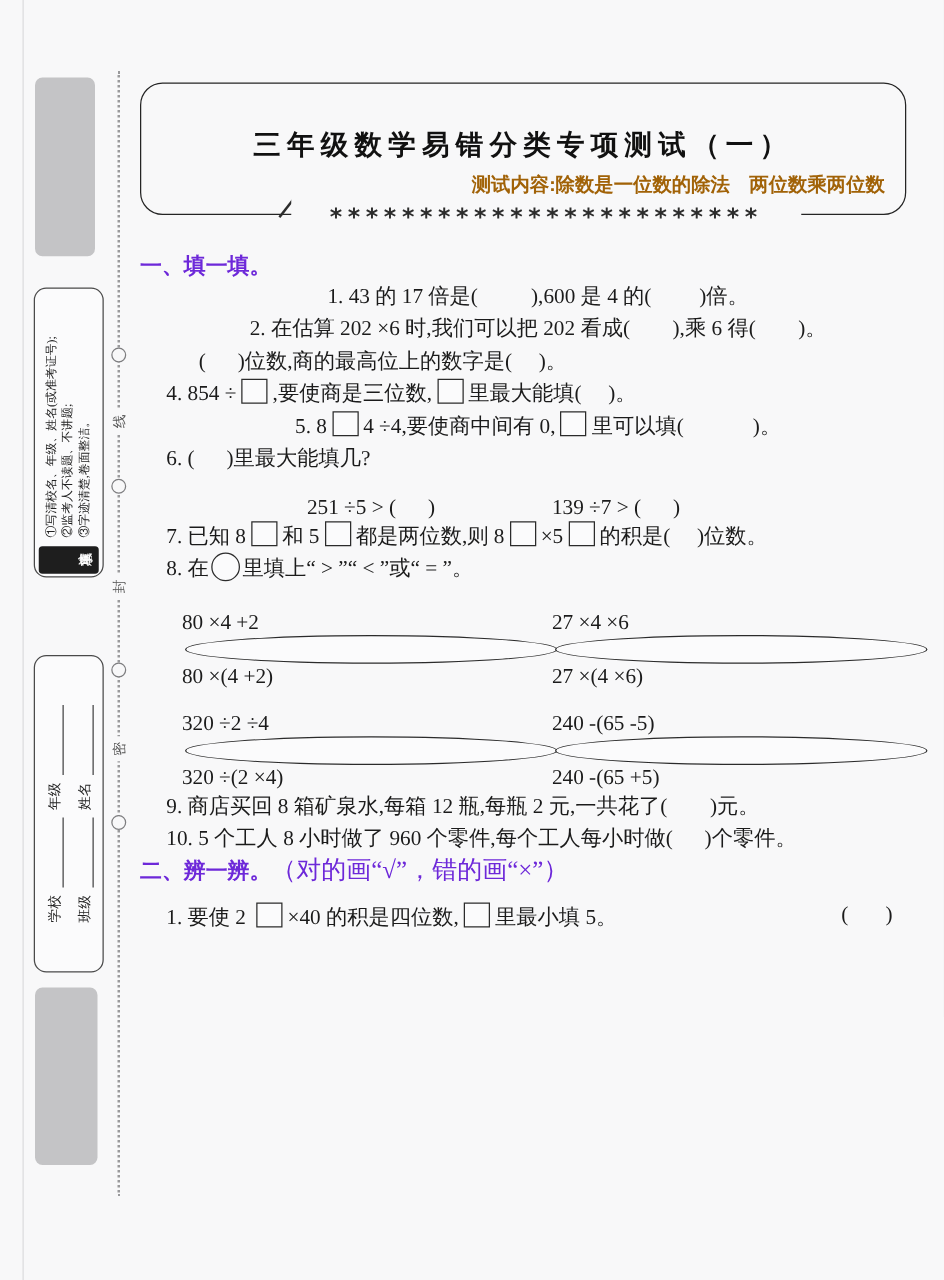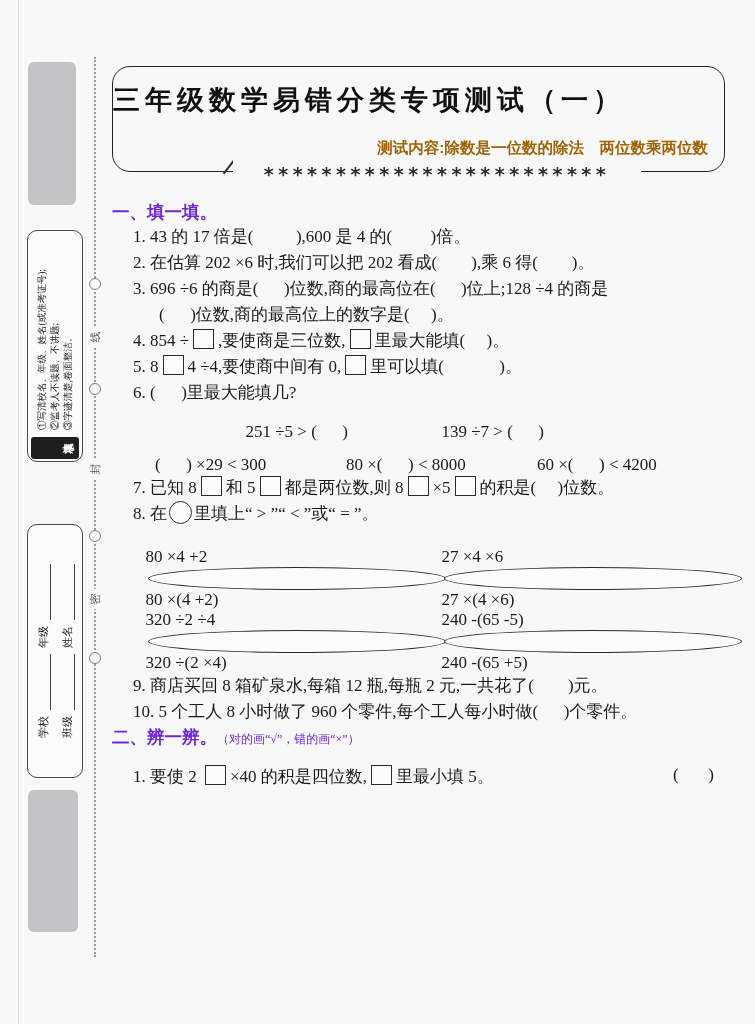--- a/index.html
+++ b/index.html
@@ -42,45 +42,45 @@
   .seal-line { position:absolute; left:94px; top:57px; height:900px; width:0; border-left:2px dotted #9a9a9c; }
   .seal-dot  { position:absolute; left:89px; width:10px; height:10px; border:1.5px solid #7e7e80;
                border-radius:50%; background:#f8f8f9; }
   .seal-char { position:absolute; left:85px; width:20px; height:18px; background:#f8f8f9;
                color:#555; font-size:11px; display:flex; align-items:center; justify-content:center;
                transform:rotate(-90deg); }
 
   
   .title-box { position:absolute; left:112px; top:66px; width:611px; height:104px;
                border:1.6px solid #242424; border-radius:18px; }
-  .paper-title { text-align:left; margin-top:15px; font-size:27px; font-weight:bold;
+  .paper-title { text-align:center; margin-top:34px; font-size:22px; font-weight:bold;
                  letter-spacing:5px; color:#111; }
   .paper-subtitle { position:absolute; right:16px; bottom:12px; font-size:15.5px; font-weight:bold;
                     font-family:"Liberation Sans","DejaVu Sans",sans-serif; color:#a16207; }
   .stars-strip { position:absolute; left:233px; top:156px; width:408px; height:28px;
                  background:#f8f8f9; display:flex; align-items:center; justify-content:center; }
   .stars-strip span { font-size:19px; font-weight:bold; letter-spacing:4.5px; color:#2c2c2c;
                       transform:translateY(4px); font-family:"DejaVu Sans",sans-serif; }
   .diag-tick { position:absolute; left:229px; top:155px; width:2px; height:21px; background:#2c2c2c;
                transform:rotate(38deg); }
 
   
   .content { position:absolute; left:112px; top:200px; width:616px; font-size:17px; }
   .content p { margin:0; line-height:26px; }
   .sec-heading { font-family:"Liberation Sans","DejaVu Sans",sans-serif; font-weight:bold;
                  font-size:17.5px; line-height:24px !important; color:#6d28d9; }
-  .sec-note { font-weight:normal; font-family:"Liberation Serif","DejaVu Serif",serif; font-size:12px; }
+  .sec-note { font-weight:normal; font-family:"Liberation Serif","DejaVu Serif",serif; font-size:20px; }
   .q  { padding-left:21px; }
   .q2nd { padding-left:47px; }
   .cols { padding-left:43px; display:flex;justify-content:center; }
   .cols.c3 span { width:196px; }
   .cols.c2 span { width:296px; }
-  .mt17{margin-top:17px;} .mt14{margin-top:14px;} .mt10{margin-top:10px;}
+  .mt17{margin-top:17px;text-align:center;} .mt14{margin-top:14px;} .mt10{margin-top:10px;}
   .mt20{margin-top:20px;} .mt16{margin-top:16px;} .mt13{margin-top:13px;}
-  .mt18{} .mt15{margin-top:15px;}
+  .mt18{margin-top:18px;} .mt15{margin-top:15px;}
   .split { display:flex; justify-content:space-between; padding-right:14px; }
 
   
   .sq  { display:inline-block; width:19px; height:18px; border:1.4px solid #2b2b2b;
          vertical-align:-3px; margin:0 4px; background:#fbfbfc; }
   .cir { display:inline-block; width:21px; height:21px; border:1.4px solid #2b2b2b;
          border-radius:50%; vertical-align:-5px; margin:0 2px; background:#fbfbfc; }
 </style>
 </head>
 <body>
@@ -136,33 +136,27 @@
   <div class="diag-tick"></div>
   <div class="stars-strip">
     <span>************************</span>
   </div>
 
   <div class="content">
     <p class="sec-heading">一、填一填。</p>
 
     <p class="q mt17">1. 43 的 17 倍是(&nbsp;&nbsp;&nbsp;&nbsp;&nbsp;&nbsp;&nbsp;&nbsp;&nbsp;&nbsp;),600 是 4 的(&nbsp;&nbsp;&nbsp;&nbsp;&nbsp;&nbsp;&nbsp;&nbsp;&nbsp;)倍。</p>
     <p class="q mt17">2. 在估算 202 ×6 时,我们可以把 202 看成(&nbsp;&nbsp;&nbsp;&nbsp;&nbsp;&nbsp;&nbsp;&nbsp;),乘 6 得(&nbsp;&nbsp;&nbsp;&nbsp;&nbsp;&nbsp;&nbsp;&nbsp;)。</p>
-    <p class="q mt17">3. 696 ÷6 的商是(&nbsp;&nbsp;&nbsp;&nbsp;&nbsp;&nbsp;)位数,商的最高位在(&nbsp;&nbsp;&nbsp;&nbsp;&nbsp;&nbsp;)位上;128 ÷4 的商是</p>
     <p class="q2nd mt14">(&nbsp;&nbsp;&nbsp;&nbsp;&nbsp;&nbsp;)位数,商的最高位上的数字是(&nbsp;&nbsp;&nbsp;&nbsp;&nbsp;)。</p>
     <p class="q mt10">4. 854 ÷<span class="sq"></span>,要使商是三位数,<span class="sq"></span>里最大能填(&nbsp;&nbsp;&nbsp;&nbsp;&nbsp;)。</p>
     <p class="q mt17">5. 8<span class="sq"></span>4 ÷4,要使商中间有 0,<span class="sq"></span>里可以填(&nbsp;&nbsp;&nbsp;&nbsp;&nbsp;&nbsp;&nbsp;&nbsp;&nbsp;&nbsp;&nbsp;&nbsp;&nbsp;)。</p>
     <p class="q mt20">6. (&nbsp;&nbsp;&nbsp;&nbsp;&nbsp;&nbsp;)里最大能填几?</p>
     <div class="cols c3 mt16">
       <span>251 ÷5 &gt; (&nbsp;&nbsp;&nbsp;&nbsp;&nbsp;&nbsp;)</span>
       <span>139 ÷7 &gt; (&nbsp;&nbsp;&nbsp;&nbsp;&nbsp;&nbsp;)</span>
-    </div>
-    <div class="cols c3 mt13">
-      <span>(&nbsp;&nbsp;&nbsp;&nbsp;&nbsp;&nbsp;) ×29 &lt; 300</span>
-      <span>80 ×(&nbsp;&nbsp;&nbsp;&nbsp;&nbsp;&nbsp;) &lt; 8000</span>
-      <span>60 ×(&nbsp;&nbsp;&nbsp;&nbsp;&nbsp;&nbsp;) &lt; 4200</span>
     </div>
     <p class="q mt14">7. 已知 8<span class="sq"></span>和 5<span class="sq"></span>都是两位数,则 8<span class="sq"></span>×5<span class="sq"></span>的积是(&nbsp;&nbsp;&nbsp;&nbsp;&nbsp;)位数。</p>
     <p class="q mt18">8. 在<span class="cir"></span>里填上“ &gt; ”“ &lt; ”或“ = ”。</p>
     <div class="cols c2 mt20">
       <span>80 ×4 +2<span class="cir"></span>80 ×(4 +2)</span>
       <span>27 ×4 ×6<span class="cir"></span>27 ×(4 ×6)</span>
     </div>
     <div class="cols c2 mt18">
       <span>320 ÷2 ÷4<span class="cir"></span>320 ÷(2 ×4)</span>
       <span>240 -(65 -5)<span class="cir"></span>240 -(65 +5)</span>

